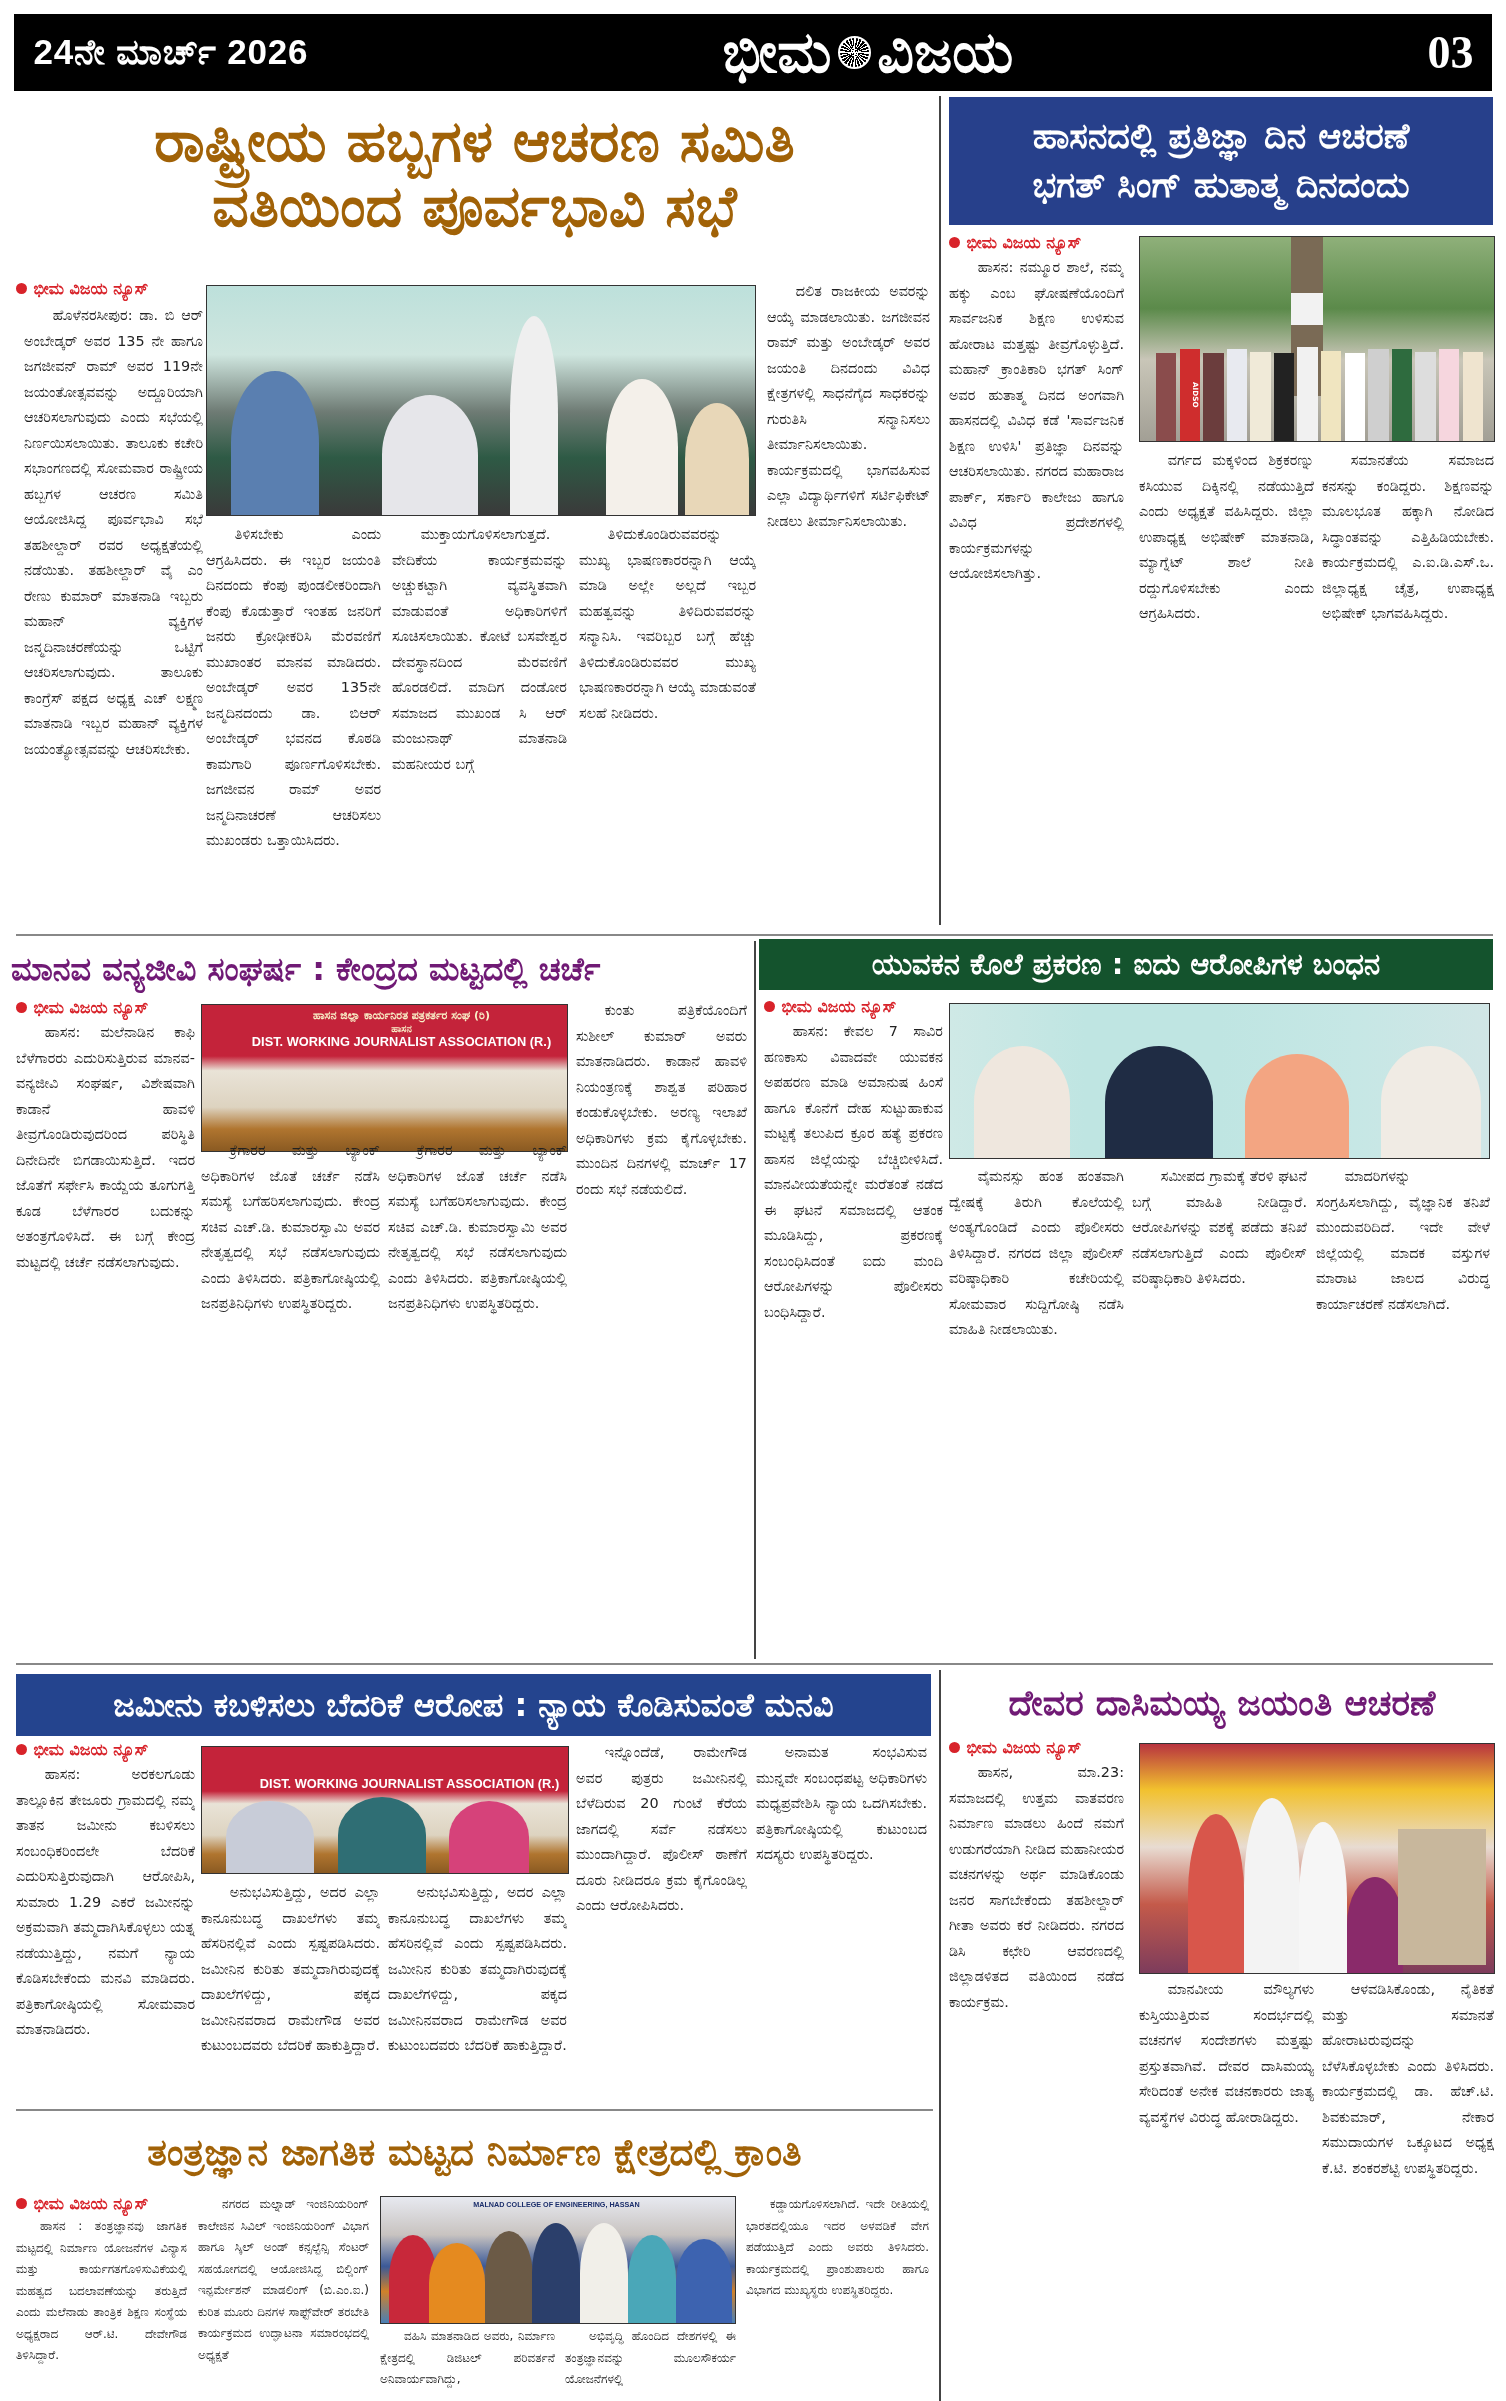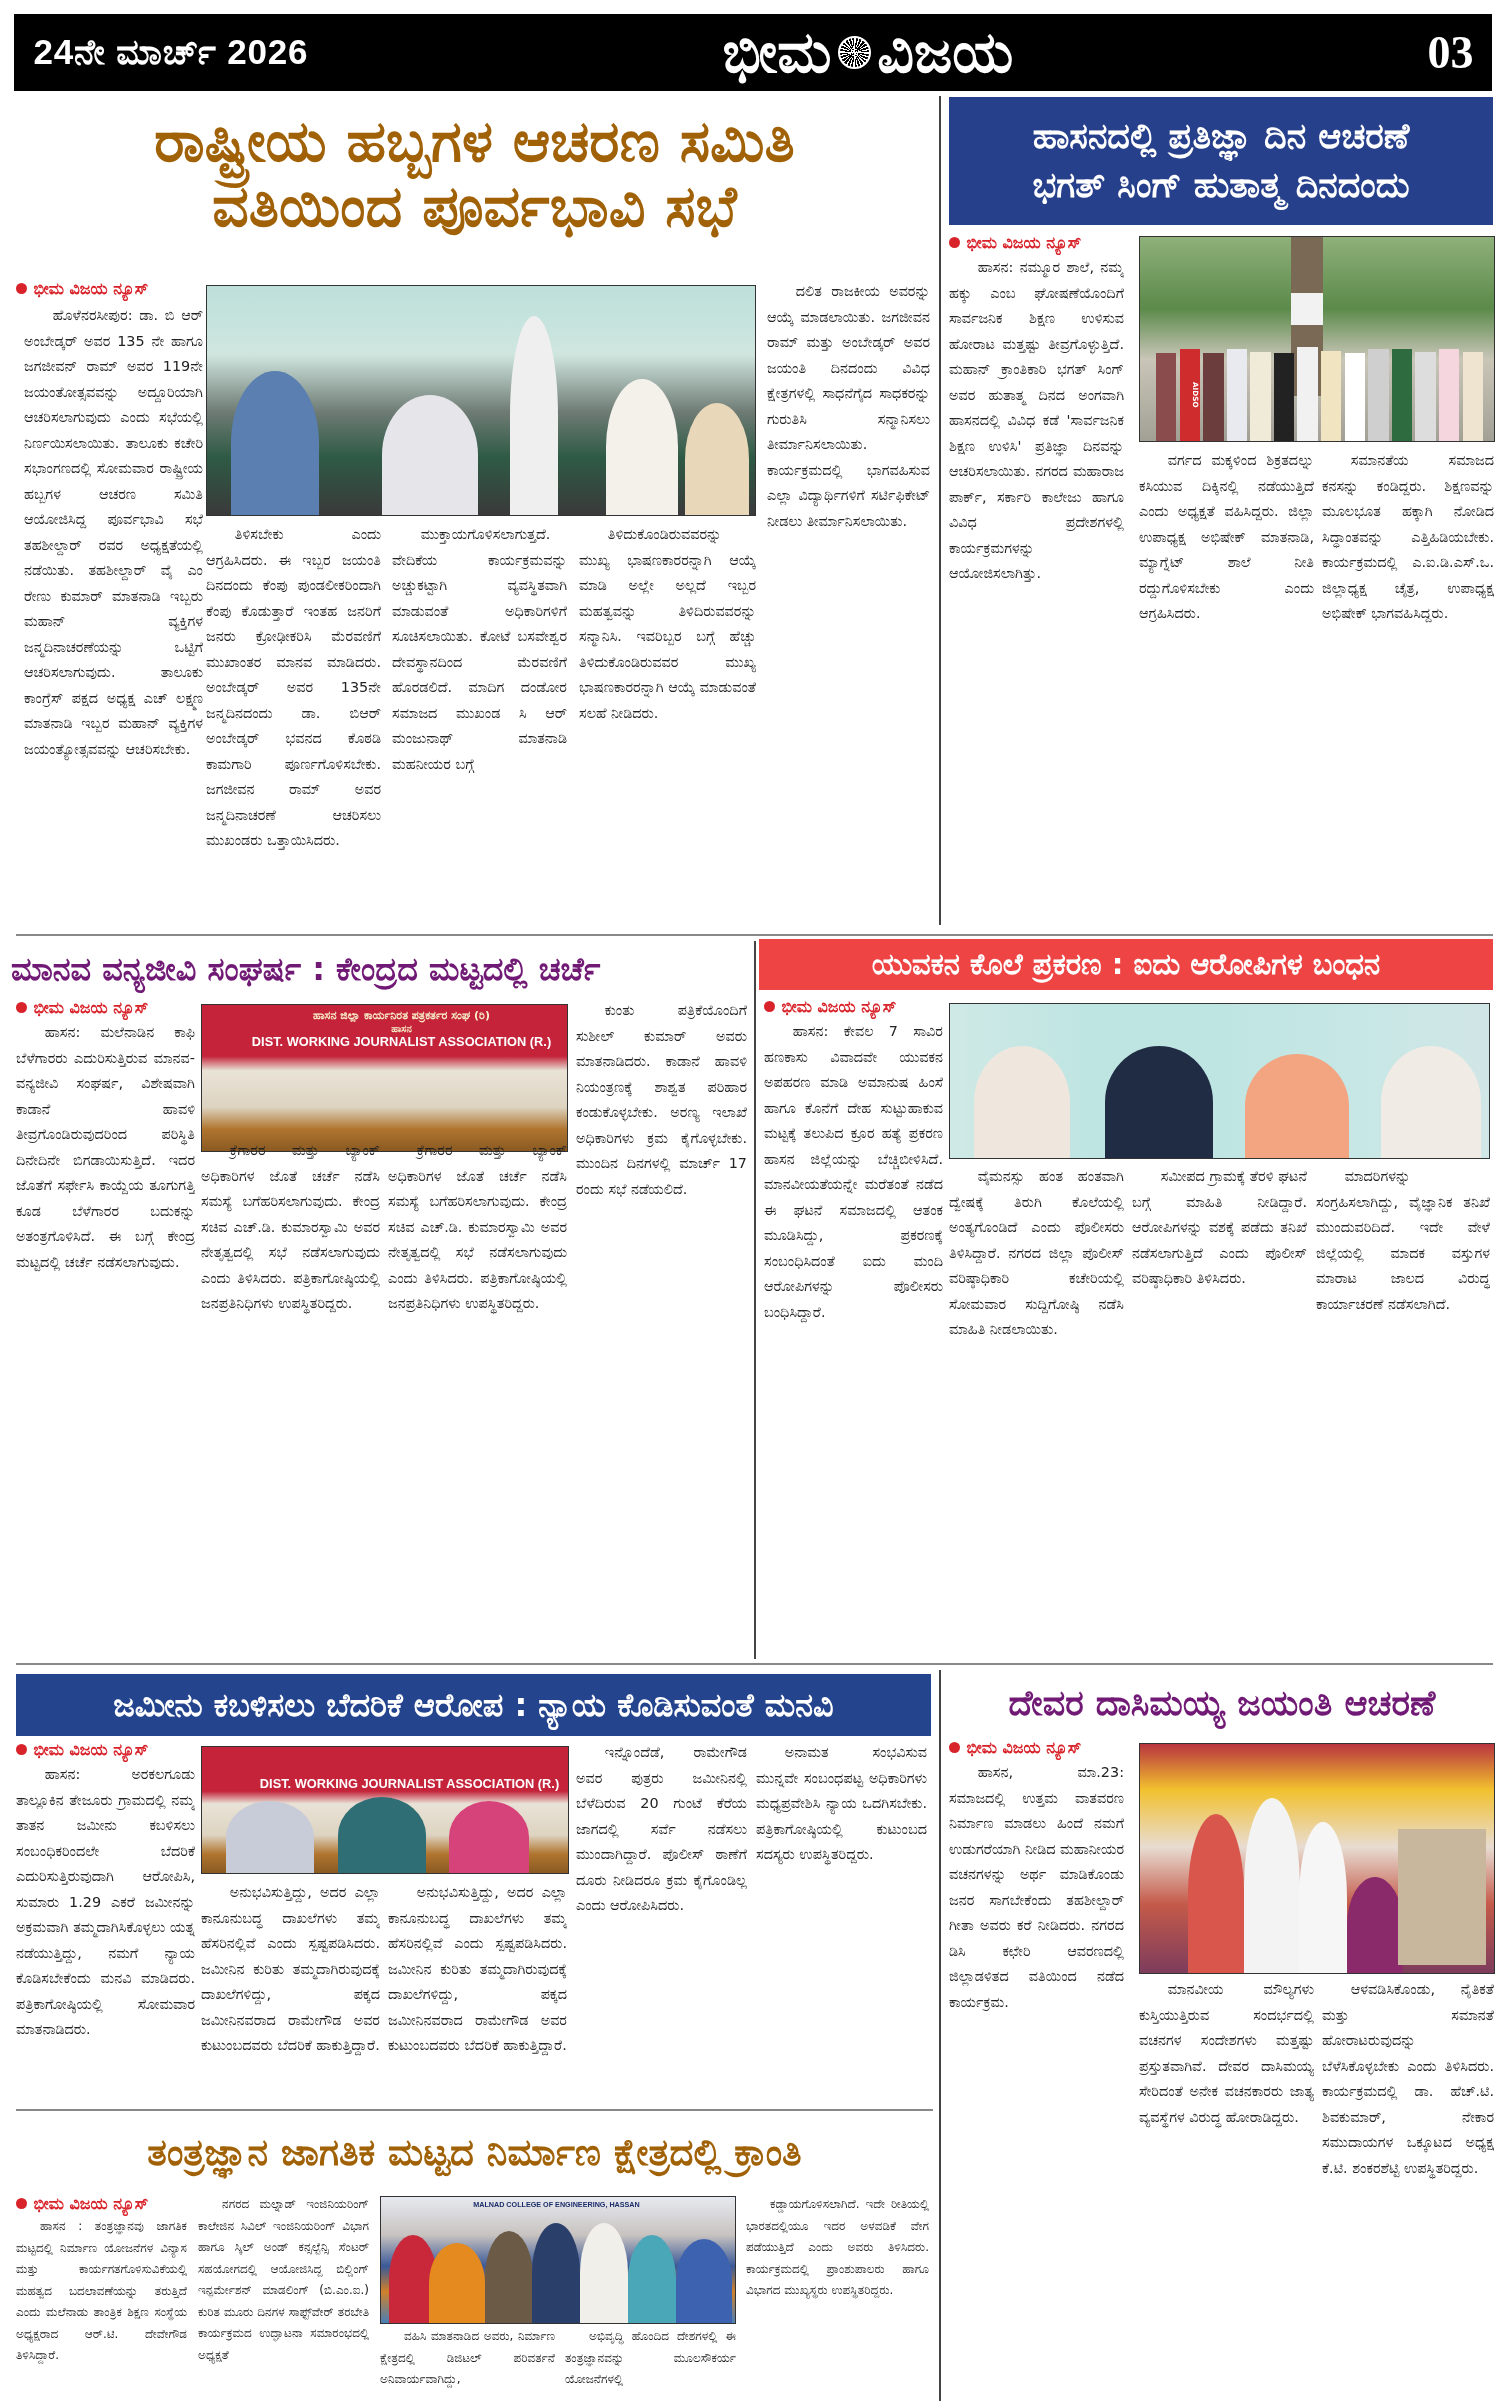--- a/index.html
+++ b/index.html
@@ -9,21 +9,21 @@
 .mh-date{font-size:35px;font-weight:bold;font-family:"Liberation Sans",sans-serif;letter-spacing:0.8px}
 .mh-title{font-size:57px;font-weight:bold;display:flex;align-items:center;gap:6.4px}
 .mh-wheel{width:33px;height:33px;border-radius:50%;border:2.4px solid #fff;background:repeating-conic-gradient(#fff 0 6deg,#000 6deg 15deg)}
 .mh-page{font-size:46px;font-family:"Liberation Serif",serif;font-weight:bold}
 .box{position:absolute;overflow:hidden}
 .hl{font-weight:bold;text-align:center;line-height:1.15}
 .hl-red{color:#a16207}
 .hl-brown{color:#701a75}
 .band{color:#fff;display:flex;align-items:center;justify-content:center;text-align:center;font-weight:bold}
 .band-blue{background:#27408b}
-.band-green{background:#ef4444}
+.band-green{background:#14532d}
 .band-navy{background:#24448e}
 .byline{color:#d8232a;font-weight:bold;font-size:16px;display:flex;align-items:center;gap:6.4px;margin-bottom:3.2px}
 .dot{width:11px;height:11px;border-radius:50%;background:#d8232a;display:inline-block}
 .col{position:absolute;font-size:14.4px;line-height:25.5px;text-align:justify;color:#222;overflow:hidden}
 .col p{text-indent:2em}
 .photo{position:absolute;border:1.6px solid #333;overflow:hidden}
 .ph-meeting{background:linear-gradient(180deg,#bde0db 0%,#cfe6df 30%,#6e7b74 55%,#2e5a45 75%,#3a3a3a 100%)}
 .ph-park{background:linear-gradient(180deg,#8fb07a 0%,#5b8a4a 35%,#c9c6b8 60%,#a29f95 100%)}
 .ph-press{background:linear-gradient(180deg,#c4233a 0%,#c4233a 35%,#e9e3d7 45%,#ddd3c0 70%,#b0752f 85%,#8a5a22 100%)}
 .ph-mug{background:linear-gradient(90deg,#cfe9e6 0%,#bfe5e2 25%,#bfe5e2 50%,#c6e7e5 75%,#d1e6e6 100%)}
@@ -107,21 +107,21 @@
         <div style="flex:1;height:90px;background:#f0e5c0"></div>
         <div style="flex:1;height:88px;background:#fff"></div>
         <div style="flex:1;height:92px;background:#cfcfcf"></div>
         <div style="flex:1;height:92px;background:#2e6b3e"></div>
         <div style="flex:1;height:89px;background:#ddd"></div>
         <div style="flex:1;height:92px;background:#f6d6de"></div>
         <div style="flex:1;height:89px;background:#efe4cf"></div>
     </div>
   </div>
   <div class="col" style="left:190px;top:215px;width:175px;height:478px">
-      <p>ವರ್ಗದ ಮಕ್ಕಳಿಂದ ಶಿಕ್ರತದಲ್ನು ಕಸಿಯುವ ದಿಕ್ಕಿನಲ್ಲಿ ನಡೆಯುತ್ತಿದೆ ಎಂದು ಅಧ್ಯಕ್ಷತೆ ವಹಿಸಿದ್ದರು. ಜಿಲ್ಲಾ ಉಪಾಧ್ಯಕ್ಷ ಅಭಿಷೇಕ್ ಮಾತನಾಡಿ, ಮ್ಯಾಗ್ನೆಟ್ ಶಾಲೆ ನೀತಿ ರದ್ದುಗೊಳಿಸಬೇಕು ಎಂದು ಆಗ್ರಹಿಸಿದರು.</p>
+      <p>ವರ್ಗದ ಮಕ್ಕಳಿಂದ ಶಿಕ್ರಕರಣ್ನು ಕಸಿಯುವ ದಿಕ್ಕಿನಲ್ಲಿ ನಡೆಯುತ್ತಿದೆ ಎಂದು ಅಧ್ಯಕ್ಷತೆ ವಹಿಸಿದ್ದರು. ಜಿಲ್ಲಾ ಉಪಾಧ್ಯಕ್ಷ ಅಭಿಷೇಕ್ ಮಾತನಾಡಿ, ಮ್ಯಾಗ್ನೆಟ್ ಶಾಲೆ ನೀತಿ ರದ್ದುಗೊಳಿಸಬೇಕು ಎಂದು ಆಗ್ರಹಿಸಿದರು.</p>
     </div>
   <div class="col" style="left:373px;top:215px;width:172px;height:478px">
       <p>ಸಮಾನತೆಯ ಸಮಾಜದ ಕನಸನ್ನು ಕಂಡಿದ್ದರು. ಶಿಕ್ಷಣವನ್ನು ಮೂಲಭೂತ ಹಕ್ಕಾಗಿ ನೋಡಿದ ಸಿದ್ಧಾಂತವನ್ನು ಎತ್ತಿಹಿಡಿಯಬೇಕು. ಕಾರ್ಯಕ್ರಮದಲ್ಲಿ ಎ.ಐ.ಡಿ.ಎಸ್.ಒ. ಜಿಲ್ಲಾಧ್ಯಕ್ಷ ಚೈತ್ರ, ಉಪಾಧ್ಯಕ್ಷ ಅಭಿಷೇಕ್ ಭಾಗವಹಿಸಿದ್ದರು.</p>
     </div>
 </div>
 
 <div class="rule-h" style="left:16px;top:934px;width:1477px"></div>
 
 <div class="box hl hl-brown" style="left:11px;top:941px;width:741px;height:56px;font-size:32px;text-align:left;display:flex;align-items:center">ಮಾನವ ವನ್ಯಜೀವಿ ಸಂಘರ್ಷ  : ಕೇಂದ್ರದ ಮಟ್ಟದಲ್ಲಿ ಚರ್ಚೆ</div>
 <div class="box" style="left:16px;top:998px;width:734px;height:662px">

